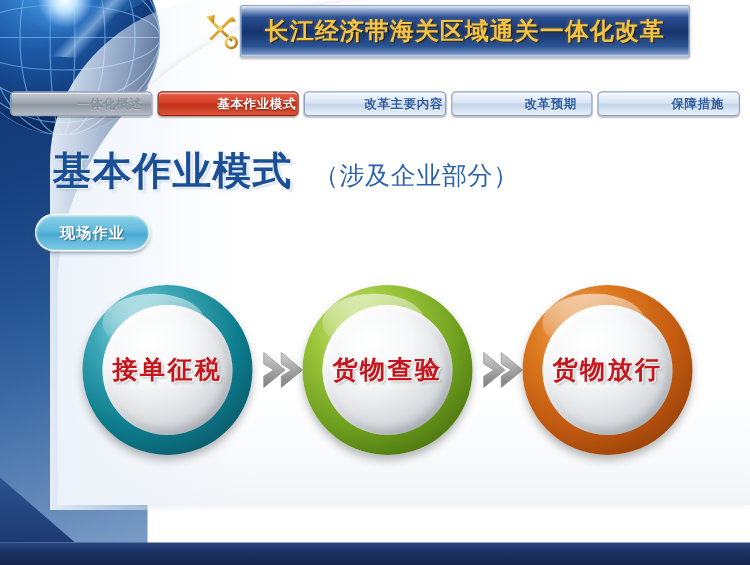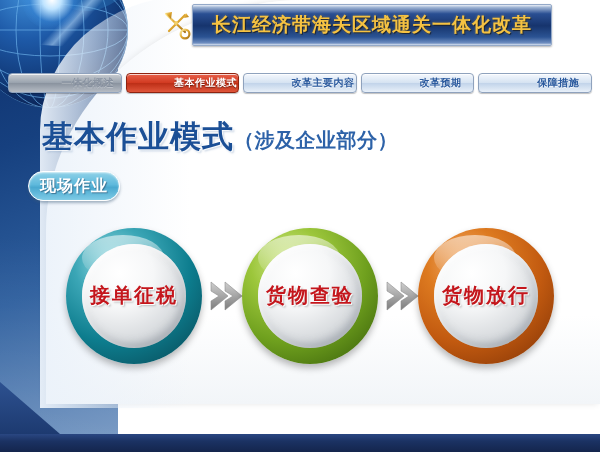--- a/index.html
+++ b/index.html
@@ -164,42 +164,42 @@
   }
   .page-title-main {
     font-size: 31px;
     font-weight: bold;
     color: #1b4f96;
     letter-spacing: 1px;
     text-shadow: 1px 1px 1px rgba(255,255,255,0.9), 2px 2px 2px rgba(110,140,180,0.35);
   }
   .page-title-sub {
     font-size: 20px;
-    font-weight: bold;
+    font-weight: normal;
     color: #2d62a8;
     letter-spacing: 0.5px;
     text-shadow: 1px 1px 1px rgba(255,255,255,0.9);
-    margin-left: 0;
+    margin-left: 17px;
   }
 
   
   .section-pill {
     position: absolute;
     left: 28px; top: 171px;
     width: 92px; height: 30px;
     border-radius: 15px;
     background: linear-gradient(to bottom,#8fd2e8 0%,#5fb9dc 45%,#4aa9d0 55%,#7ecbe6 100%);
     border: 1px solid #ffffff;
     box-shadow: 0 2px 3px rgba(60,90,120,0.45), inset 0 1px 2px rgba(255,255,255,0.7);
     display: flex;
     align-items: center;
     justify-content: center;
   }
   .section-pill-text {
-    font-size: 16px;
+    font-size: 12px;
     font-weight: bold;
     color: #ffffff;
     letter-spacing: 1px;
     text-shadow: 1px 1px 1px rgba(40,80,110,0.65);
   }
 
   
   .flow {
     position: absolute;
     left: 66px; top: 228px;

